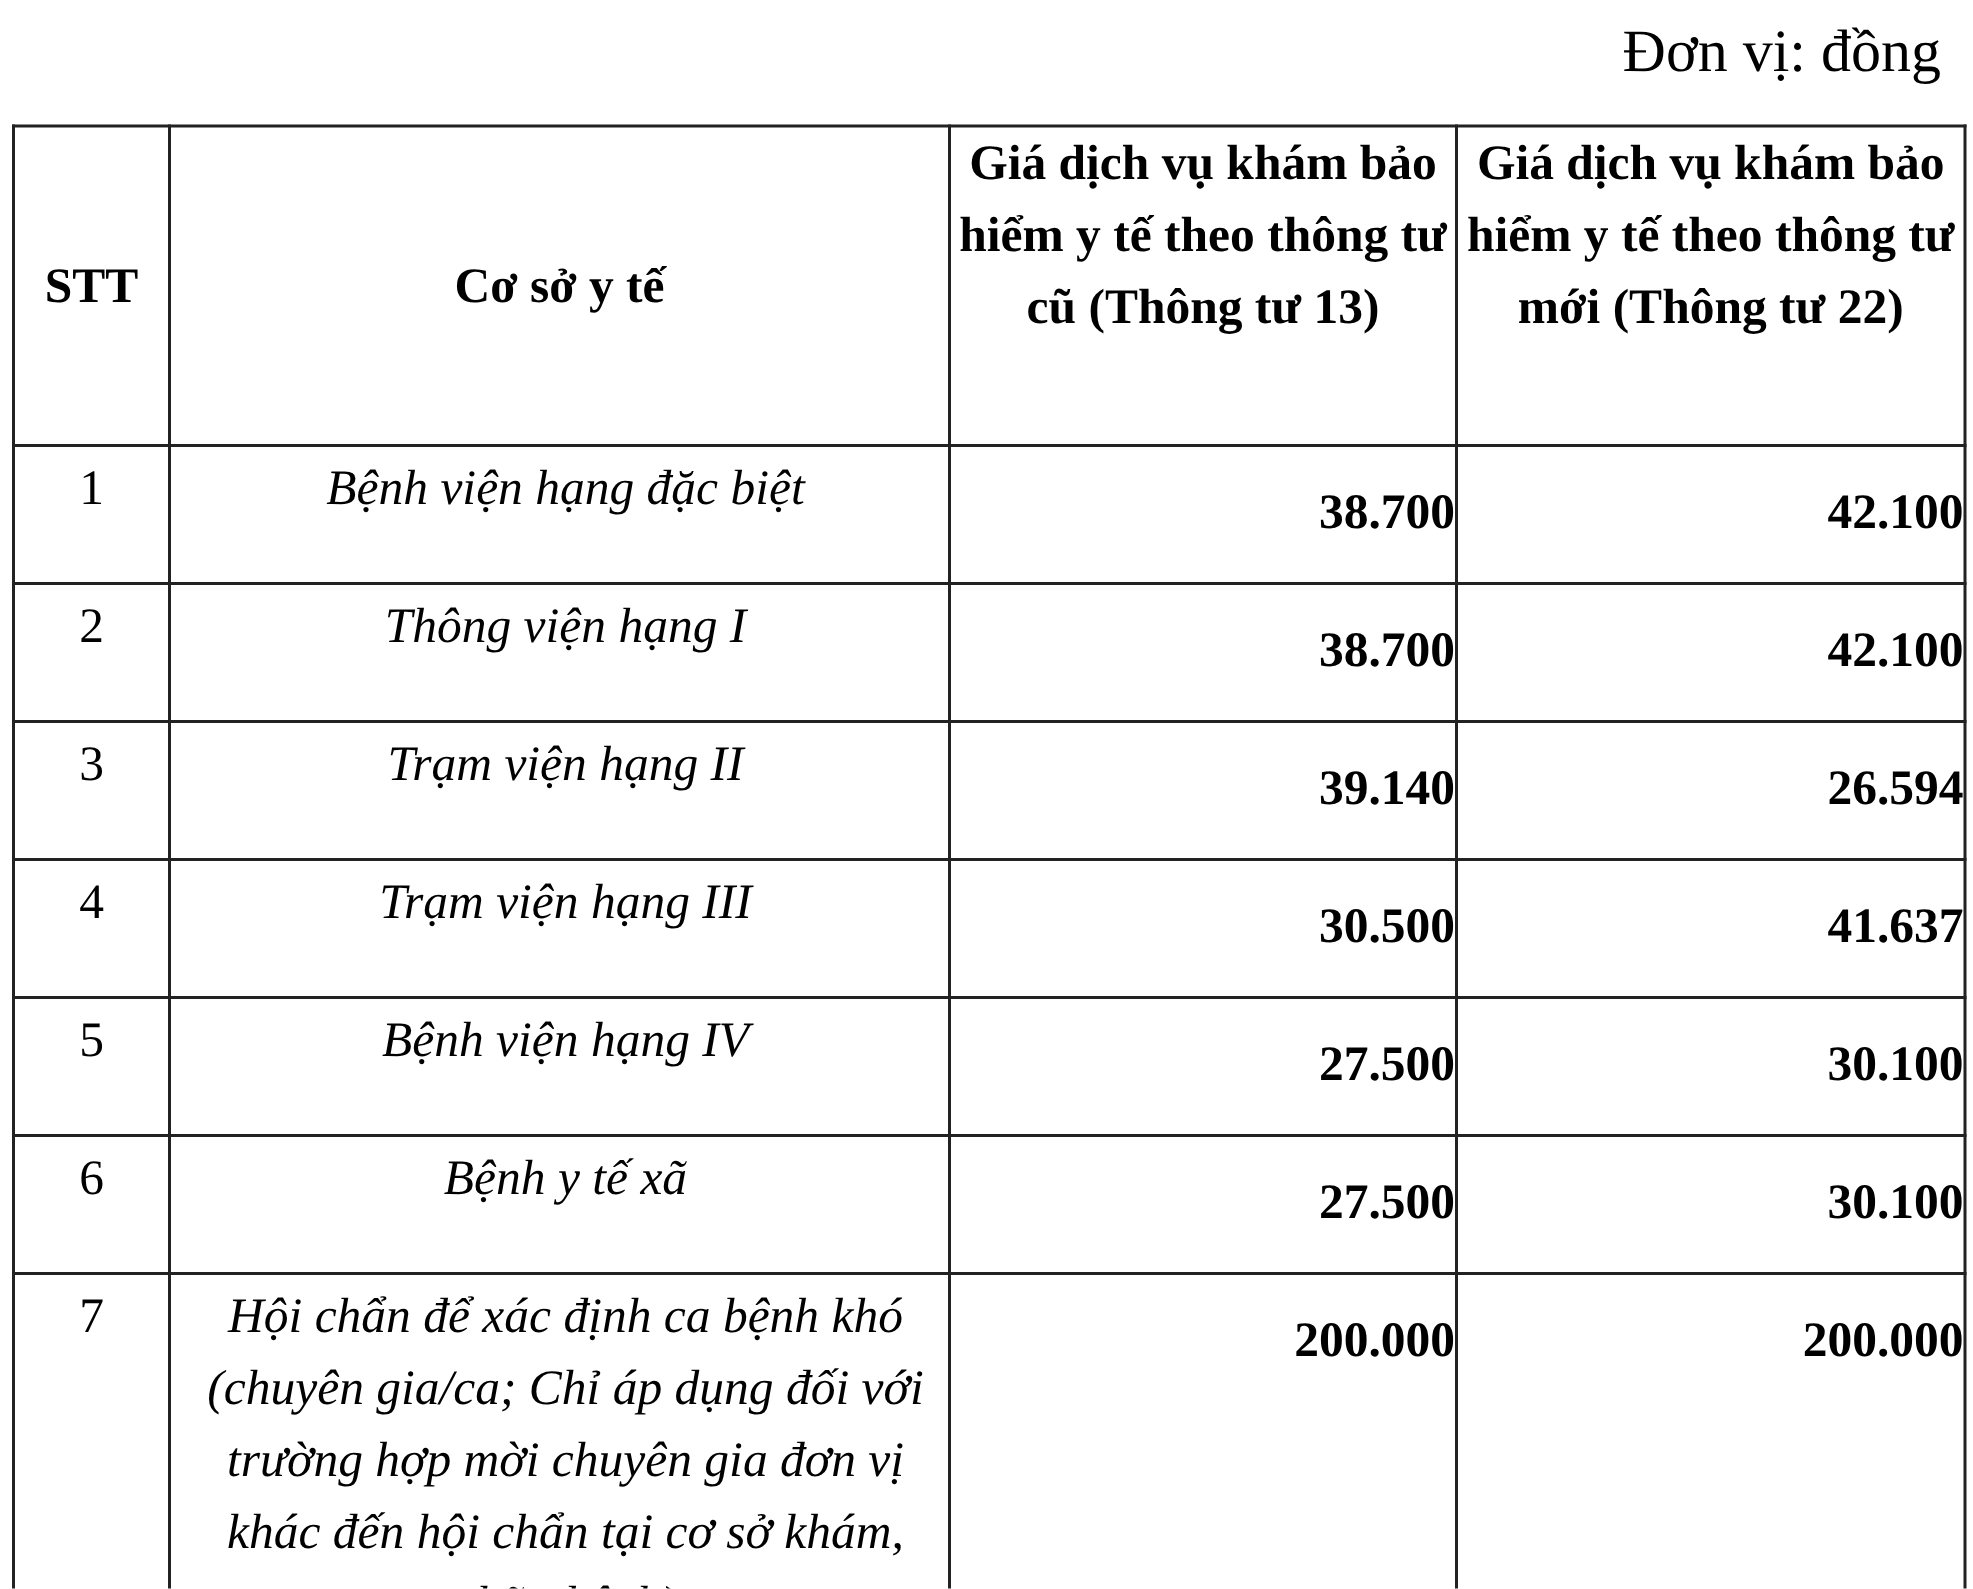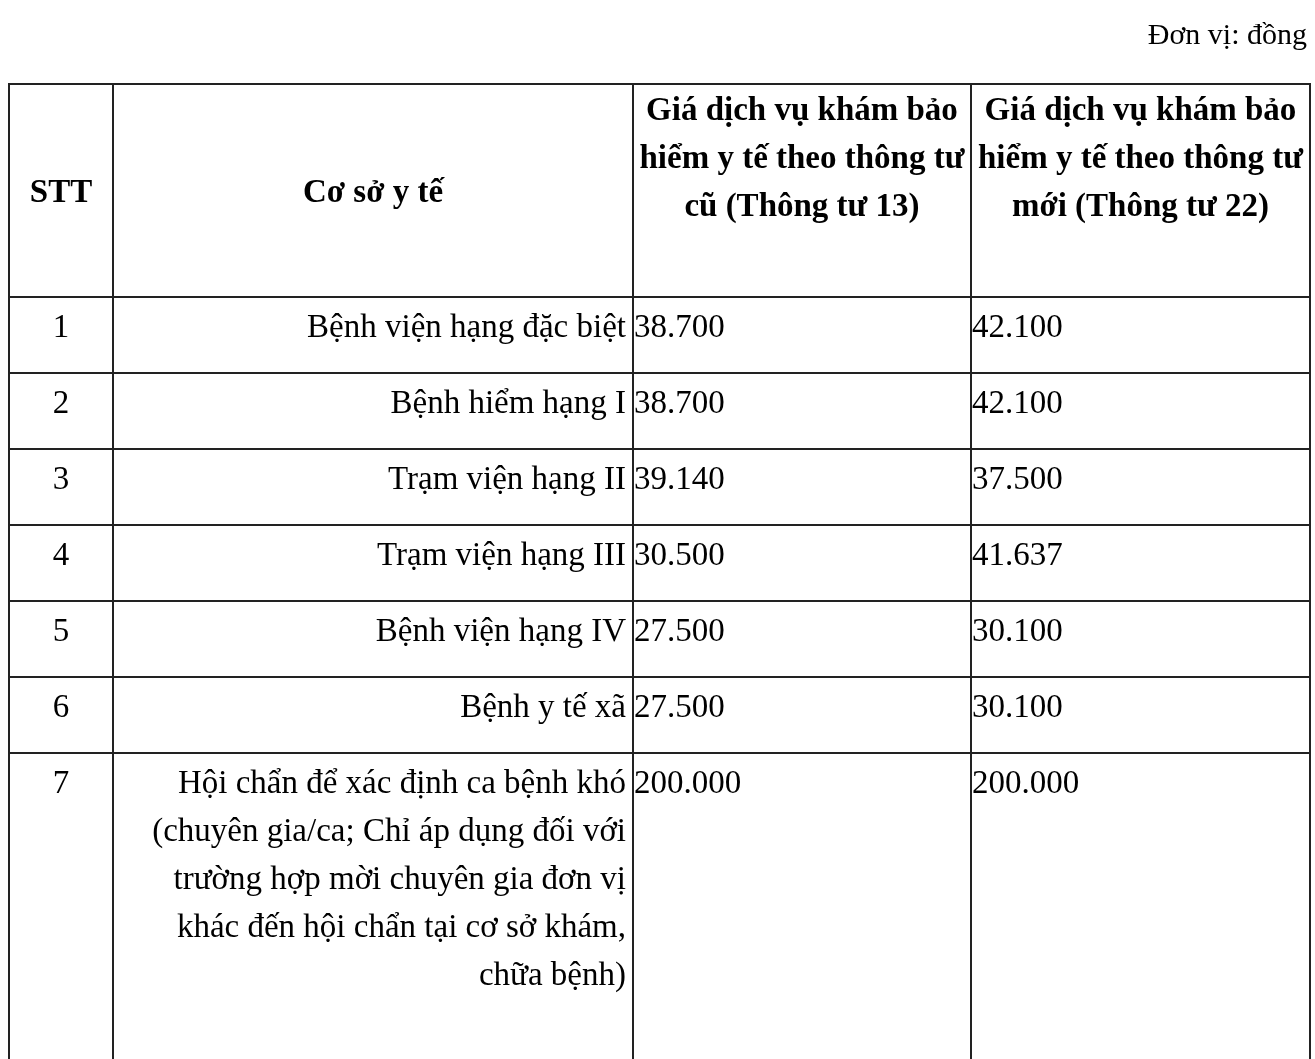--- a/index.html
+++ b/index.html
@@ -1,38 +1,38 @@
 <!DOCTYPE html>
 <html><head>
 <meta charset="utf-8">
 <style>
   html, body { margin: 0; padding: 0; background: #ffffff; }
   body {
     width: 1315px; height: 1059px; position: relative; overflow: hidden;
     font-family: "Liberation Serif", "DejaVu Serif", serif; color: #000;
   }
   .unit {
-    position: absolute; top: 14px; right: 8px;
-    font-size: 30px; line-height: 40px; text-align: right;
+    position: absolute; top: 14px; right: 21px;
+    font-size: 40px; line-height: 40px; text-align: right;
   }
   table {
     position: absolute; left: 8px; top: 83px;
     width: 1301px; border-collapse: collapse; table-layout: fixed;
   }
   td, th { border: 2px solid #222; padding: 0; vertical-align: top; }
   th {
     font-weight: bold; font-size: 33px; line-height: 48px;
     text-align: center; vertical-align: middle; height: 211px; border-radius: 20px;
   }
   th.price { padding-top: 0px; vertical-align: top; }
   th.price span { display: block; padding-top: 0px; }
   td { font-size: 33px; line-height: 48px; height: 70px; }
   td.stt { text-align: center; padding-top: 4px; }
-  td.name { text-align: right; padding: 4px 6px 0 14px; }
-  td.val { text-align: left; padding-top: 4px; }
+  td.name { text-align: center; padding: 4px 6px 0 14px; font-style: italic; }
+  td.val { text-align: right; padding-top: 20px; font-weight: bold; }
   tr.tall td { height: 310px; }
 </style>
 </head>
 <body>
 
 <div class="unit">Đơn vị: đồng</div>
 
 <table>
   <colgroup>
     <col style="width:104px">
@@ -54,29 +54,29 @@
   </thead>
   <tbody>
     <tr>
       <td class="stt">1</td>
       <td class="name">Bệnh viện hạng đặc biệt</td>
       <td class="val">38.700</td>
       <td class="val">42.100</td>
     </tr>
     <tr>
       <td class="stt">2</td>
-      <td class="name">Bệnh hiểm hạng I</td>
+      <td class="name">Thông viện hạng I</td>
       <td class="val">38.700</td>
       <td class="val">42.100</td>
     </tr>
     <tr>
       <td class="stt">3</td>
       <td class="name">Trạm viện hạng II</td>
       <td class="val">39.140</td>
-      <td class="val">37.500</td>
+      <td class="val">26.594</td>
     </tr>
     <tr>
       <td class="stt">4</td>
       <td class="name">Trạm viện hạng III</td>
       <td class="val">30.500</td>
       <td class="val">41.637</td>
     </tr>
     <tr>
       <td class="stt">5</td>
       <td class="name">Bệnh viện hạng IV</td>

